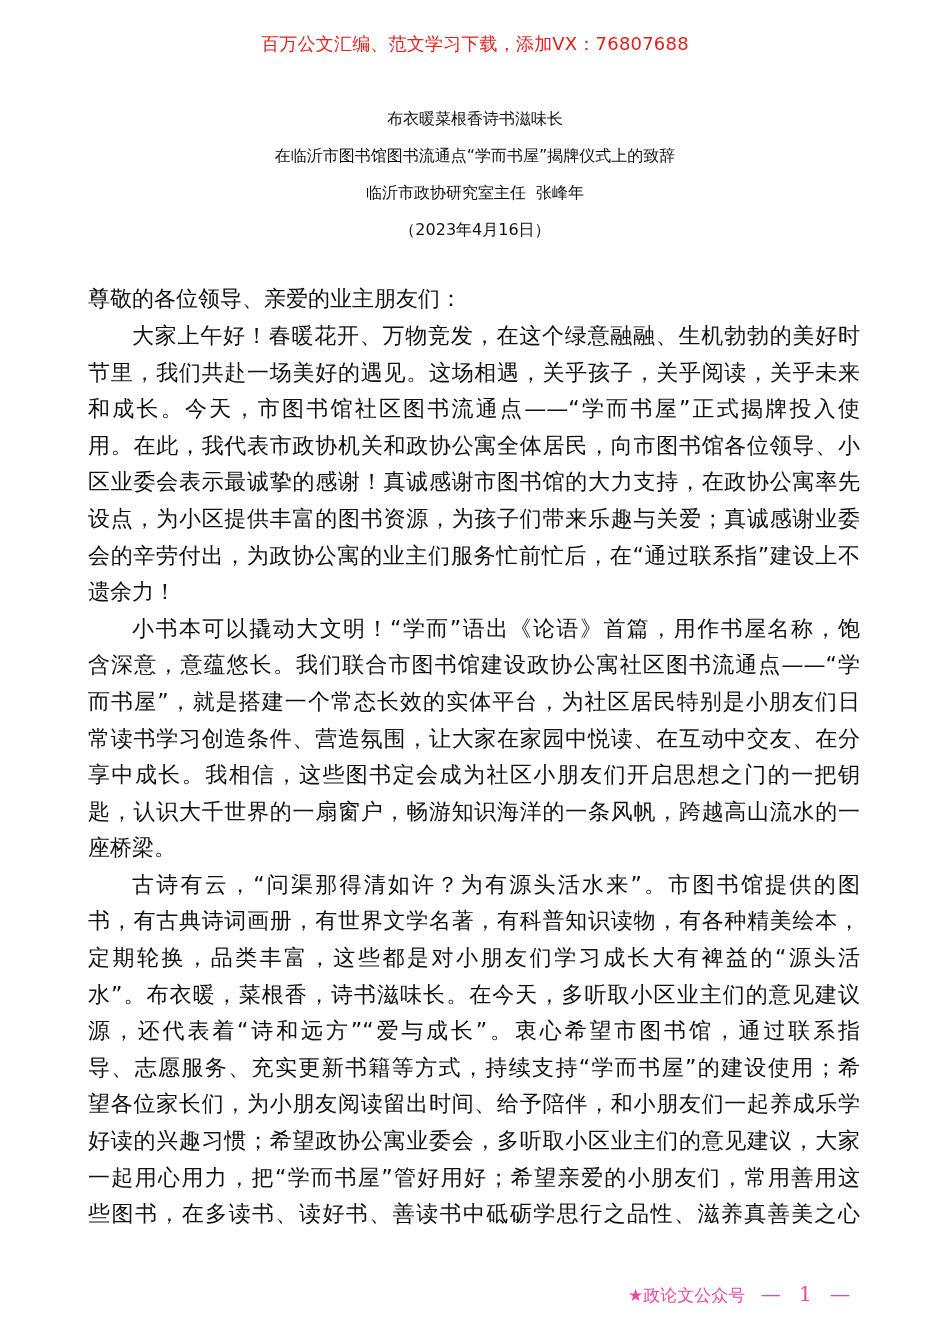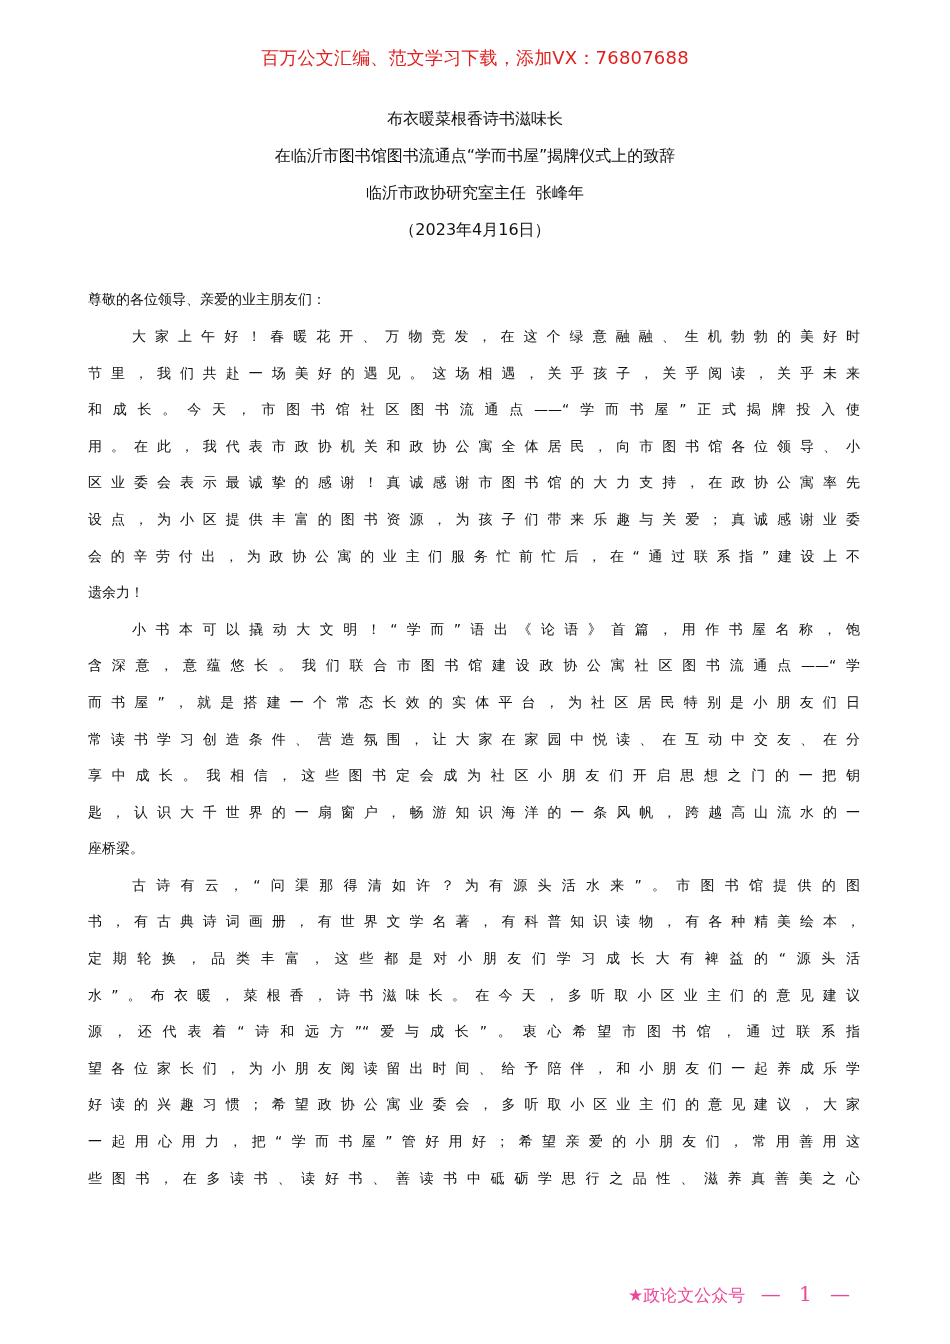--- a/index.html
+++ b/index.html
@@ -1,23 +1,23 @@
 <!DOCTYPE html>
 <html><head>
 <meta charset="utf-8">
 <style>
   html, body { margin:0; padding:0; background:#ffffff; }
   body { width:950px; height:1344px; position:relative; overflow:hidden;
          font-family:"DejaVu Sans","Liberation Sans",sans-serif; color:#111; }
-  .watermark { position:absolute; top:46px; left:0; width:950px; text-align:center;
+  .watermark { position:absolute; top:32px; left:0; width:950px; text-align:center;
                font-size:18px; color:#e0201f; letter-spacing:0.2px; }
   .titles { position:absolute; top:100px; left:0; width:950px; text-align:center;
             font-size:16px; line-height:37px; color:#111; }
   .titles div { white-space:nowrap; }
-  .body { position:absolute; top:281px; left:88px; width:772px; font-size:14px; line-height:36.6px; }
+  .body { position:absolute; top:281px; left:88px; width:772px; font-size:22px; line-height:36.6px; }
   .line { white-space:nowrap; text-align-last:justify; text-align:justify; height:36.6px; overflow:visible; }
   .line.last { text-align-last:left; }
   .indent { padding-left:44px; }
   .footer { position:absolute; top:1282px; left:628px; font-size:17px; color:#ec4899; white-space:nowrap; }
   .footer .pg { font-family:"DejaVu Serif","Liberation Serif",serif; font-size:20px; margin-left:10px; letter-spacing:6px; }
 </style>
 </head>
 <body>
 
 <div class="watermark">百万公文汇编、范文学习下载，添加VX：76807688</div>
@@ -52,20 +52,21 @@
     <div class="line">匙，认识大千世界的一扇窗户，畅游知识海洋的一条风帆，跨越高山流水的一</div>
     <div class="line last">座桥梁。</div>
   </div>
 
   <div>
     <div class="line indent">古诗有云，“问渠那得清如许？为有源头活水来”。市图书馆提供的图</div>
     <div class="line">书，有古典诗词画册，有世界文学名著，有科普知识读物，有各种精美绘本，</div>
     <div class="line">定期轮换，品类丰富，这些都是对小朋友们学习成长大有裨益的“源头活</div>
     <div class="line">水”。布衣暖，菜根香，诗书滋味长。在今天，多听取小区业主们的意见建议</div>
     <div class="line">源，还代表着“诗和远方”“爱与成长”。衷心希望市图书馆，通过联系指</div>
+    <div class="line">导、志愿服务、充实更新书籍等方式，持续支持“学而书屋”的建设使用；希</div>
     <div class="line">望各位家长们，为小朋友阅读留出时间、给予陪伴，和小朋友们一起养成乐学</div>
     <div class="line">好读的兴趣习惯；希望政协公寓业委会，多听取小区业主们的意见建议，大家</div>
     <div class="line">一起用心用力，把“学而书屋”管好用好；希望亲爱的小朋友们，常用善用这</div>
     <div class="line">些图书，在多读书、读好书、善读书中砥砺学思行之品性、滋养真善美之心</div>
   </div>
 </div>
 
 <div class="footer">
   <span>★政论文公众号</span>
   <span class="pg">— 1 —</span>

